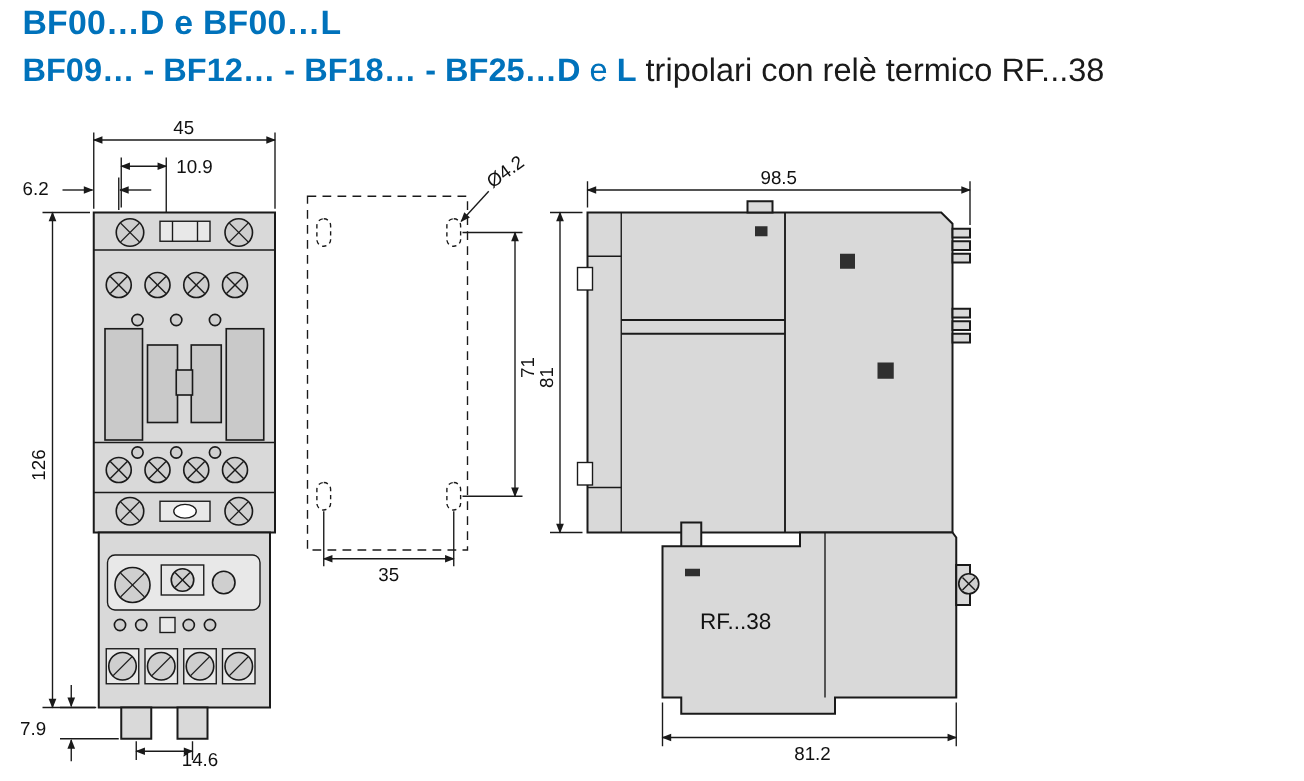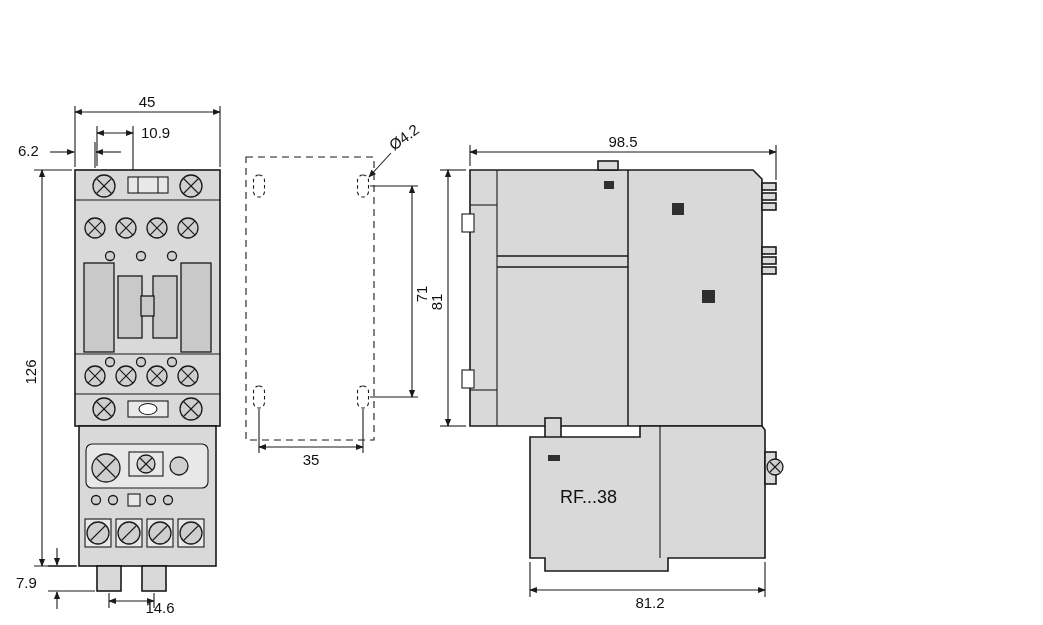--- a/index.html
+++ b/index.html
@@ -26,20 +26,24 @@
   .dashA { stroke-dasharray:7 5; }
   .dash3 { stroke-dasharray:3.5 3; }
   .dimtxt { font:15px "Liberation Sans", sans-serif; fill:#111; }
   .relaytxt { font:18px "Liberation Sans", sans-serif; fill:#111; }
 </style>
 </head>
 <body>
 
 <div class="page">
 
+  <div class="hdr">
+    <div class="h1">BF00…D e BF00…L</div>
+    <div class="h2"><span class="blue bold">BF09… - BF12… - BF18… - BF25…D</span> <span class="blue">e</span> <span class="blue bold">L</span> <span>tripolari con relè termico RF...38</span></div>
+  </div>
 
   <svg class="drawing" width="1043" height="625" viewBox="0 0 1043 625" xmlns="http://www.w3.org/2000/svg" xmlns:xlink="http://www.w3.org/1999/xlink">
 
     <defs>
       <marker id="arr" viewBox="0 0 10 10" refX="9" refY="5" markerWidth="9" markerHeight="7" orient="auto-start-reverse">
         <path d="M0,1 L10,5 L0,9 Z" fill="#1a1a1a"></path>
       </marker>
       <g id="screw11">
         <circle r="11" class="screw"></circle>
         <line x1="-7.5" y1="-7.5" x2="7.5" y2="7.5" class="thin"></line>

